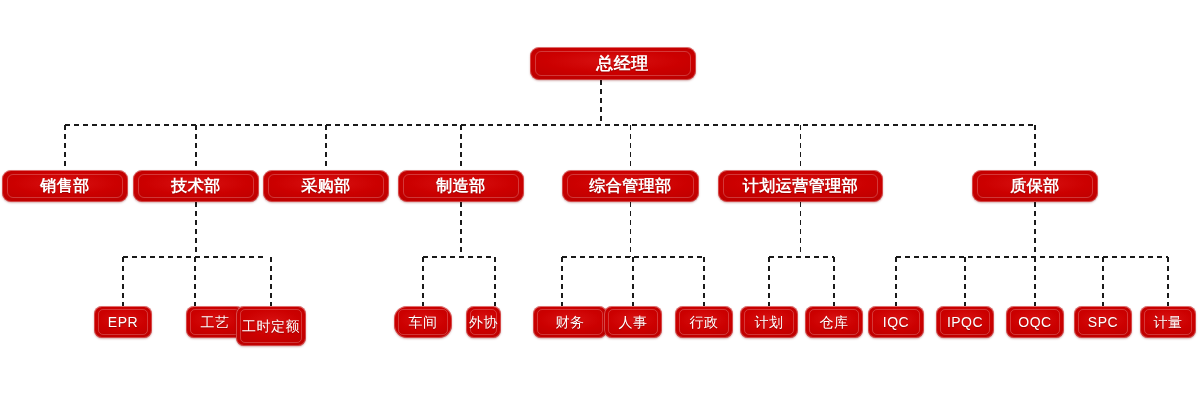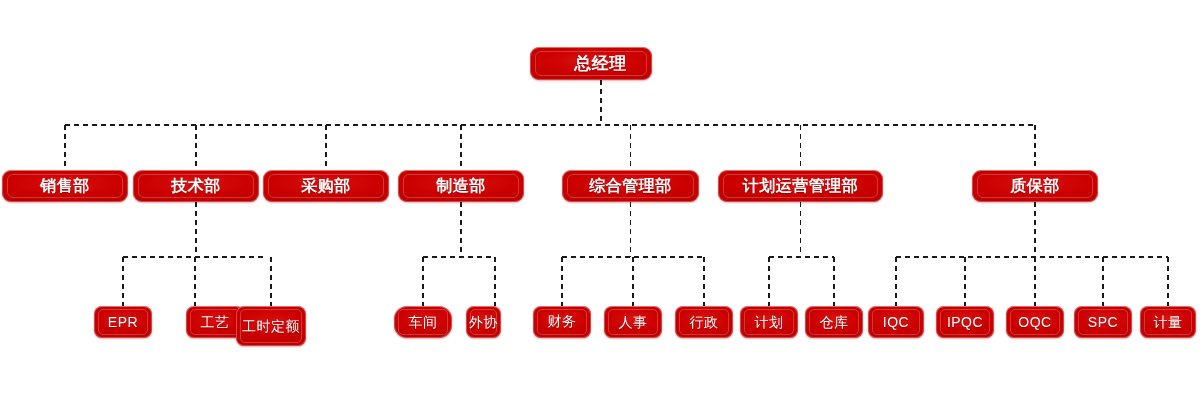--- a/index.html
+++ b/index.html
@@ -113,21 +113,21 @@
       <line x1="769" y1="257" x2="769" y2="306" stroke="#1a1a1a" stroke-width="1.4" stroke-dasharray="5,4" shape-rendering="crispEdges"></line>
       <line x1="834" y1="257" x2="834" y2="306" stroke="#1a1a1a" stroke-width="1.4" stroke-dasharray="5,4" shape-rendering="crispEdges"></line>
       <line x1="896" y1="257" x2="1168" y2="257" stroke="#1a1a1a" stroke-width="1.4" stroke-dasharray="5,4" shape-rendering="crispEdges"></line>
       <line x1="1035" y1="202" x2="1035" y2="257" stroke="#1a1a1a" stroke-width="1.4" stroke-dasharray="5,4" shape-rendering="crispEdges"></line>
       <line x1="896" y1="257" x2="896" y2="306" stroke="#1a1a1a" stroke-width="1.4" stroke-dasharray="5,4" shape-rendering="crispEdges"></line>
       <line x1="965" y1="257" x2="965" y2="306" stroke="#1a1a1a" stroke-width="1.4" stroke-dasharray="5,4" shape-rendering="crispEdges"></line>
       <line x1="1035" y1="257" x2="1035" y2="306" stroke="#1a1a1a" stroke-width="1.4" stroke-dasharray="5,4" shape-rendering="crispEdges"></line>
       <line x1="1103" y1="257" x2="1103" y2="306" stroke="#1a1a1a" stroke-width="1.4" stroke-dasharray="5,4" shape-rendering="crispEdges"></line>
       <line x1="1168" y1="257" x2="1168" y2="306" stroke="#1a1a1a" stroke-width="1.4" stroke-dasharray="5,4" shape-rendering="crispEdges"></line>
     </svg>
-<div class="node level-0" style="left: 530px; top: 47px; width: 122px; height: 33px; padding-left: 19px;">
+<div class="node level-0" style="left: 530px; top: 47px; width: 166px; height: 33px; padding-left: 19px;">
       <span class="label">总经理</span>
     </div>
     <div class="node level-1" style="left: 2px; top: 170px; width: 126px; height: 32px;">
       <span class="label">销售部</span>
     </div>
     <div class="node level-1" style="left: 133px; top: 170px; width: 126px; height: 32px;">
       <span class="label">技术部</span>
     </div>
     <div class="node level-1" style="left: 263px; top: 170px; width: 126px; height: 32px;">
       <span class="label">采购部</span>
@@ -152,21 +152,21 @@
     </div>
     <div class="node level-2" style="left: 236px; top: 306px; width: 70px; height: 40px;">
       <span class="label">工时定额</span>
     </div>
     <div class="node level-2" style="left: 394px; top: 306px; width: 58px; height: 32px; border-radius: 13px;">
       <span class="label">车间</span>
     </div>
     <div class="node level-2" style="left: 466px; top: 306px; width: 35px; height: 32px;">
       <span class="label">外协</span>
     </div>
-    <div class="node level-2" style="left: 533px; top: 306px; width: 58px; height: 32px; font-family: Liberation Serif, serif;">
+    <div class="node level-2" style="left: 533px; top: 306px; width: 74px; height: 32px;">
       <span class="label">财务</span>
     </div>
     <div class="node level-2" style="left: 604px; top: 306px; width: 58px; height: 32px;">
       <span class="label">人事</span>
     </div>
     <div class="node level-2" style="left: 675px; top: 306px; width: 58px; height: 32px;">
       <span class="label">行政</span>
     </div>
     <div class="node level-2" style="left: 740px; top: 306px; width: 58px; height: 32px;">
       <span class="label">计划</span>

